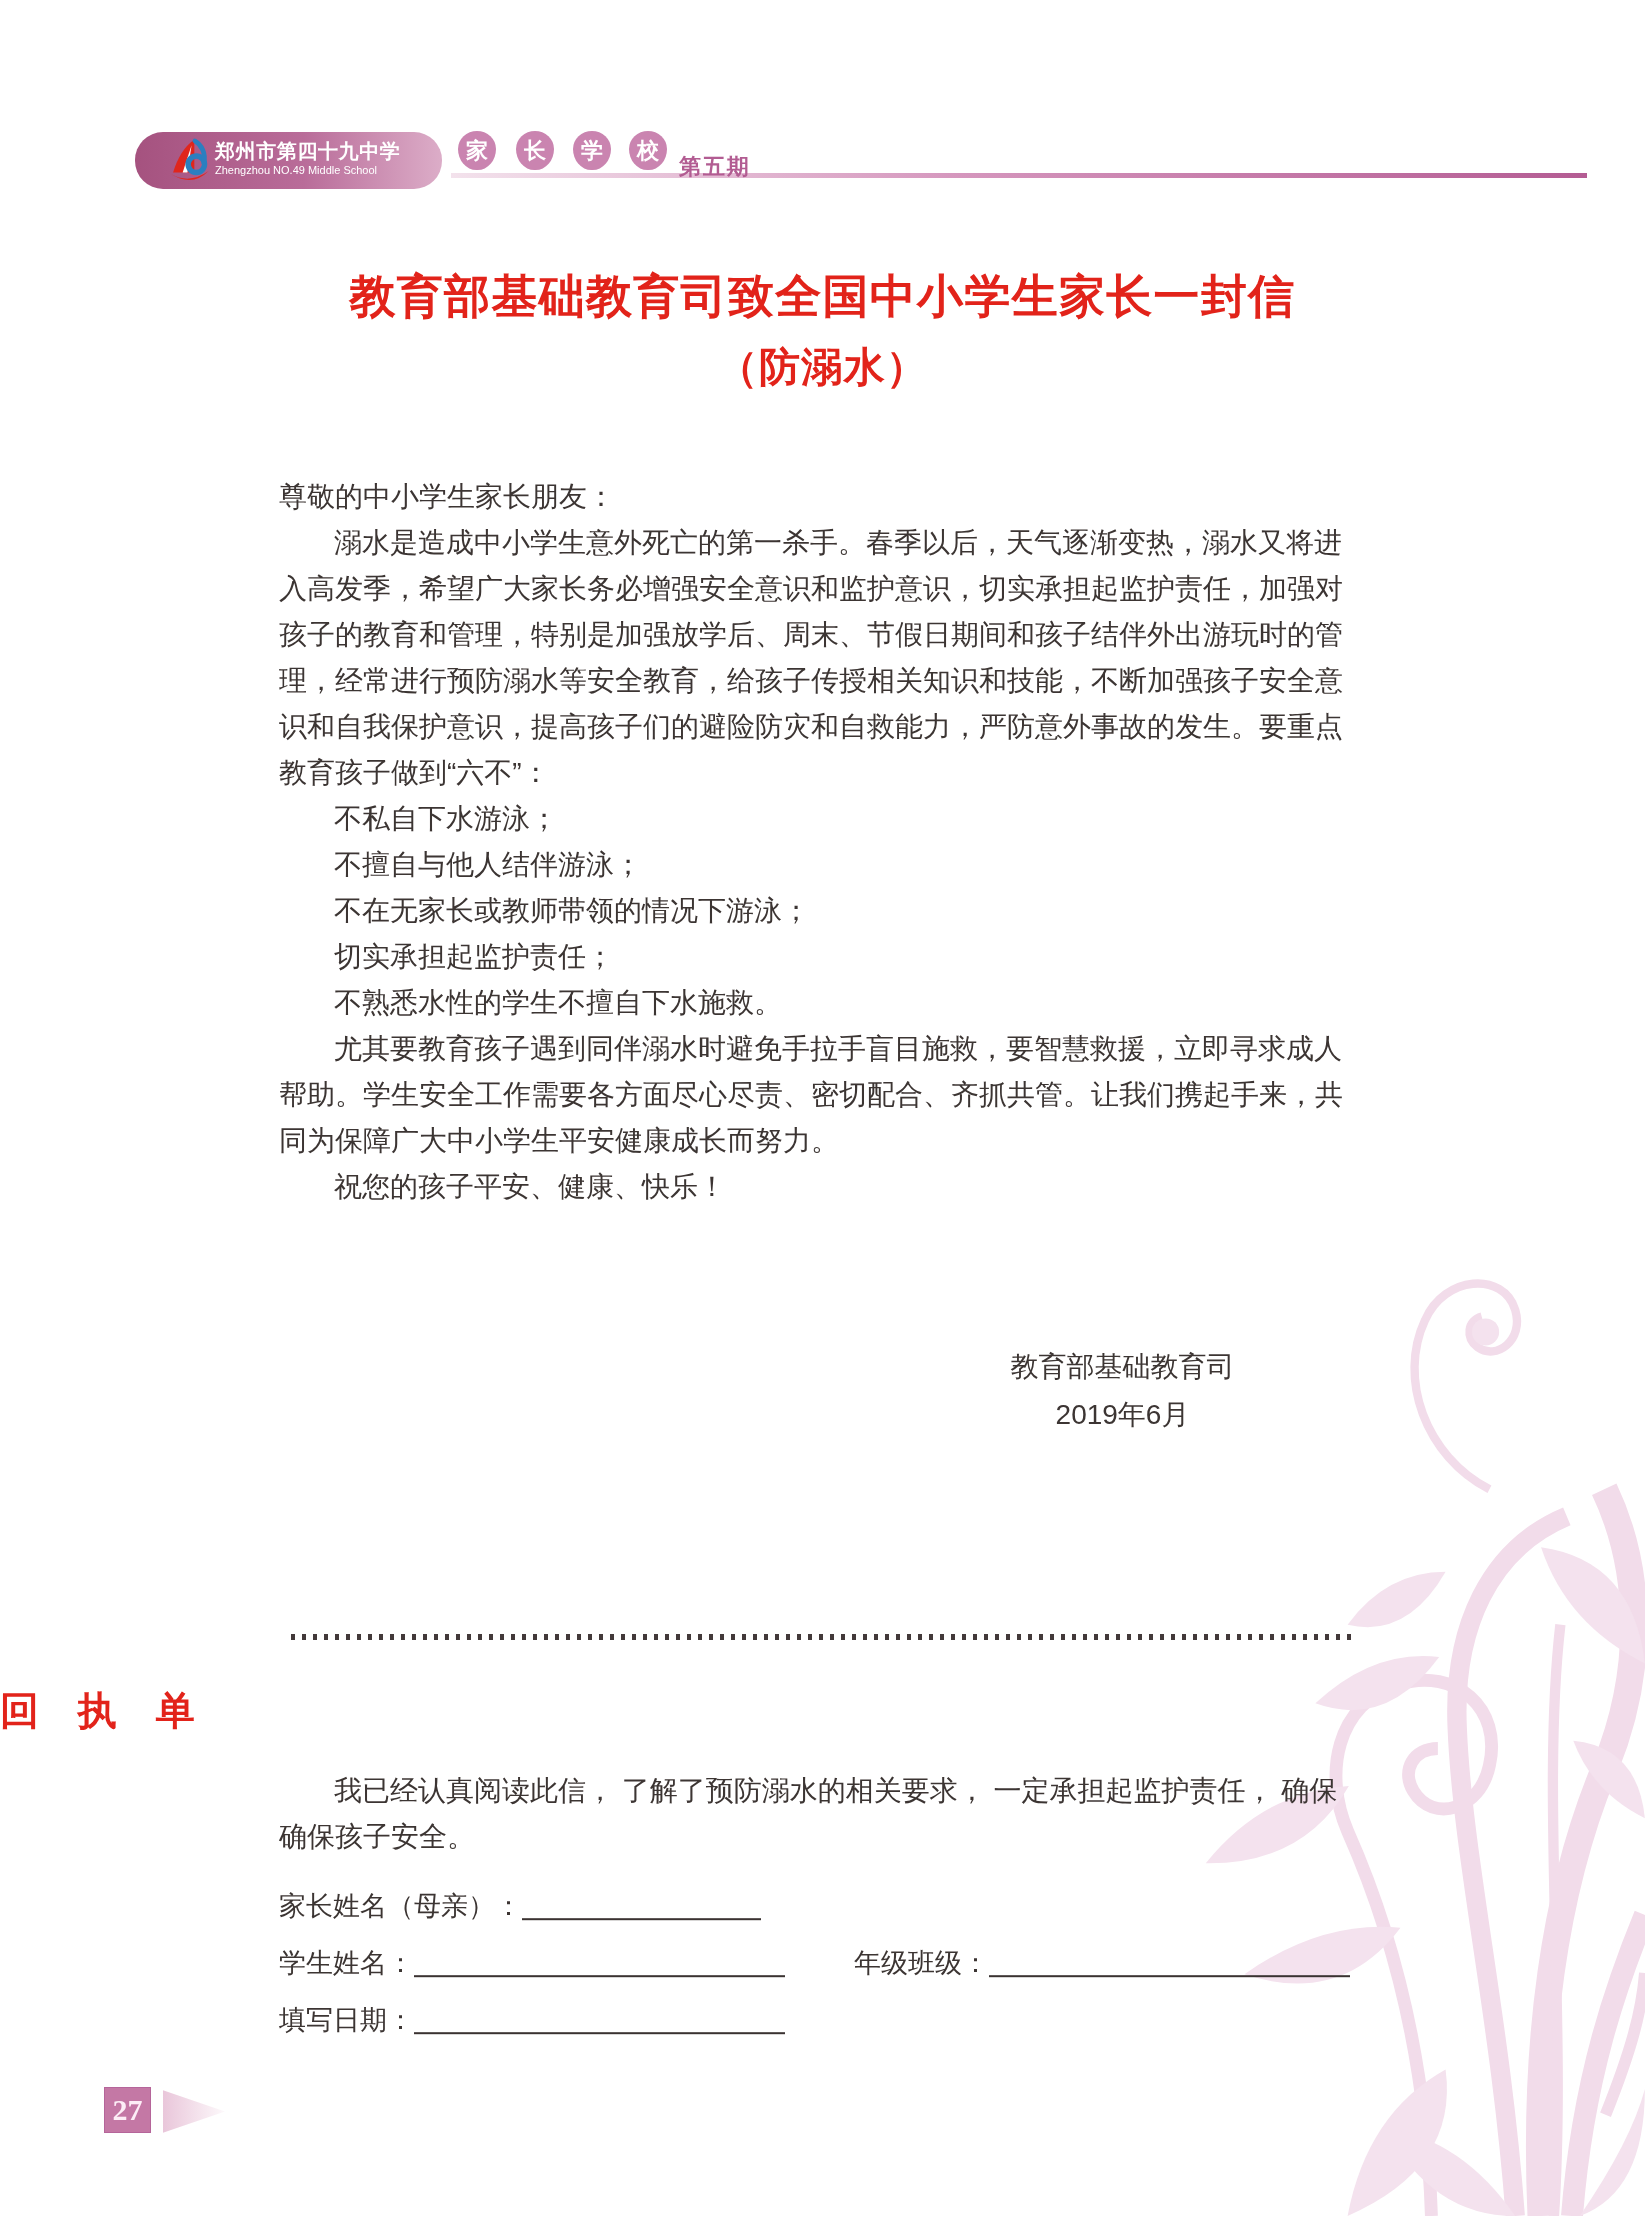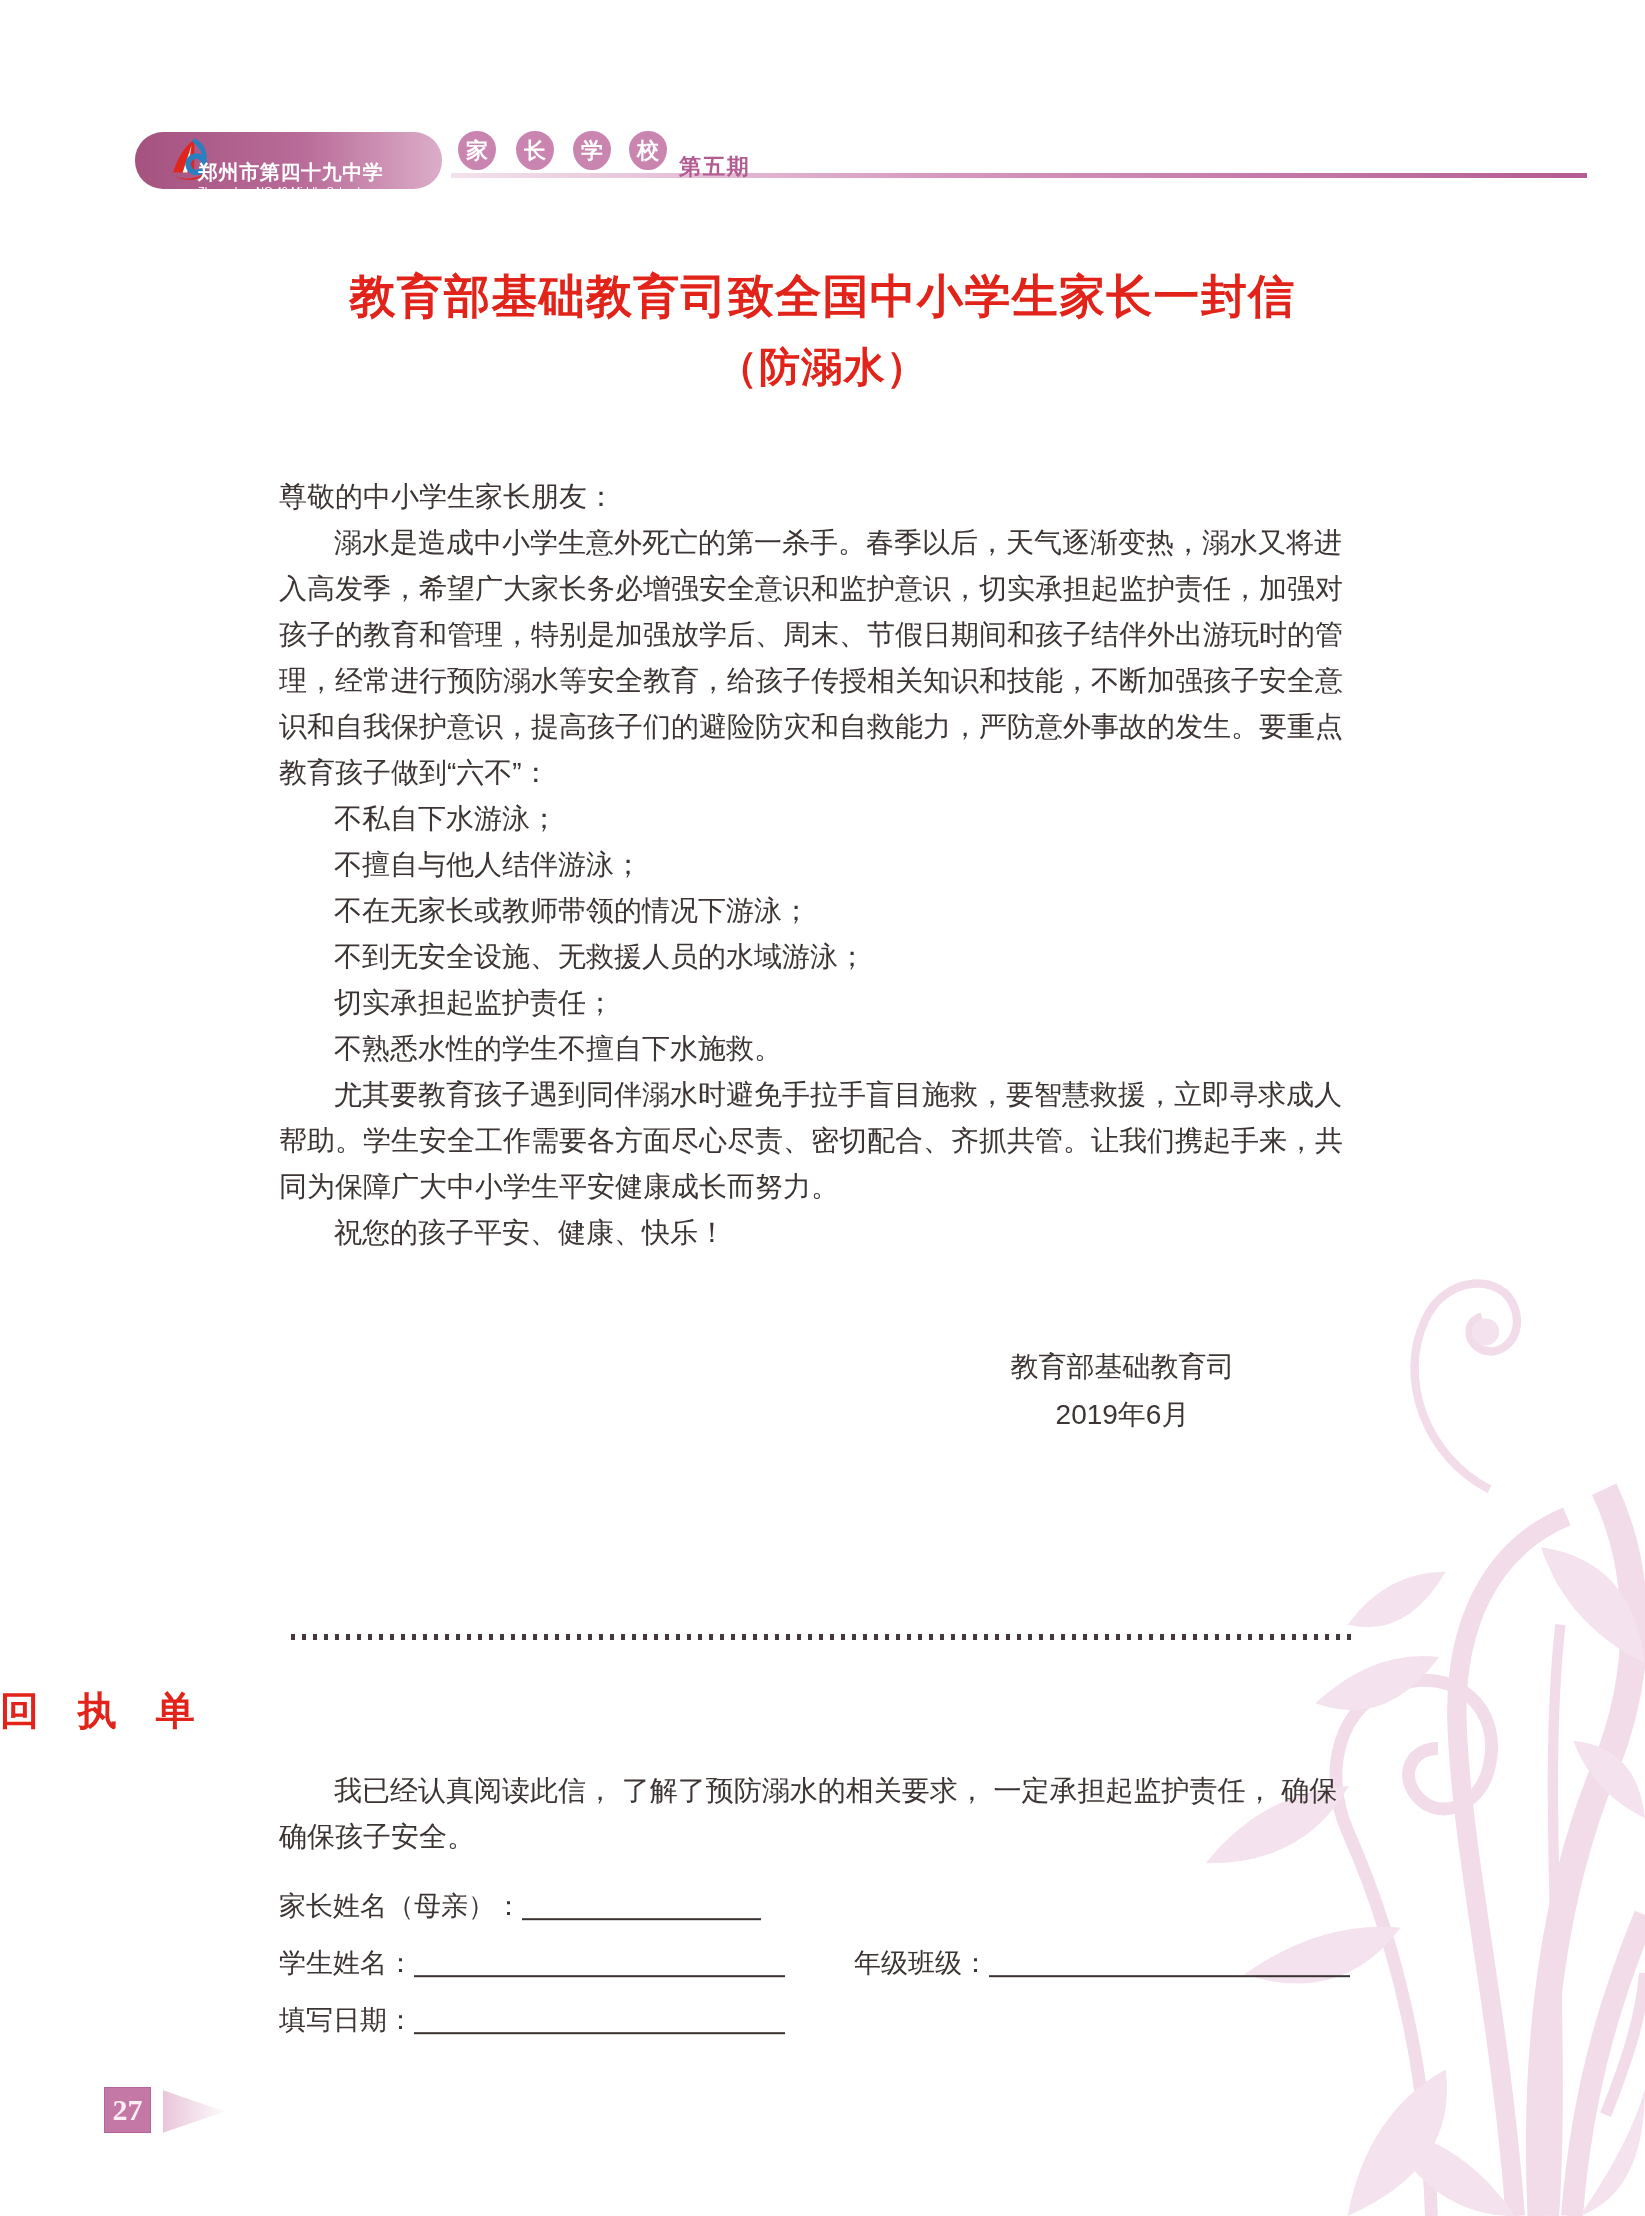--- a/index.html
+++ b/index.html
@@ -6,21 +6,21 @@
   .page{
     position:relative;width:1645px;height:2216px;background:#ffffff;overflow:hidden;
     font-family:"Liberation Sans","DejaVu Sans",sans-serif;color:#3c3533;
   }
   
   .hdr-pill{
     position:absolute;left:135px;top:132px;width:307px;height:57px;border-radius:28px;
     background:linear-gradient(90deg,#a5527f 0%,#b96c99 55%,#dcadc8 100%);
   }
   .hdr-logo{position:absolute;left:34px;top:5.2px;width:41px;height:45px;}
-  .hdr-names{position:absolute;left:63px;top:7.7px;width:213px;margin-top:21px;}
+  .hdr-names{position:absolute;left:80px;top:7.7px;width:213px;}
   .hdr-cn{font-size:20px;font-weight:bold;color:#ffffff;letter-spacing:0.6px;line-height:23px;}
   .hdr-en{font-size:11px;color:#ffffff;line-height:14px;}
   .hdr-line{
     position:absolute;left:451px;top:173px;width:1136px;height:5.2px;
     background:linear-gradient(90deg,#f3e2ec 0%,#d596bd 45%,#b45c93 100%);
   }
   .badge{
     position:absolute;top:131px;width:38px;height:39px;border-radius:50% 50% 48% 48%/46% 46% 54% 54%;
     background:#ca84b0;color:#ffffff;font-size:22px;font-weight:bold;
     display:flex;align-items:center;justify-content:center;
@@ -115,21 +115,20 @@
     <div class="bline">尊敬的中小学生家长朋友：</div>
     <div class="bline ind">溺水是造成中小学生意外死亡的第一杀手。春季以后，天气逐渐变热，溺水又将进</div>
     <div class="bline">入高发季，希望广大家长务必增强安全意识和监护意识，切实承担起监护责任，加强对</div>
     <div class="bline">孩子的教育和管理，特别是加强放学后、周末、节假日期间和孩子结伴外出游玩时的管</div>
     <div class="bline">理，经常进行预防溺水等安全教育，给孩子传授相关知识和技能，不断加强孩子安全意</div>
     <div class="bline">识和自我保护意识，提高孩子们的避险防灾和自救能力，严防意外事故的发生。要重点</div>
     <div class="bline">教育孩子做到“六不”：</div>
     <div class="bline ind">不私自下水游泳；</div>
     <div class="bline ind">不擅自与他人结伴游泳；</div>
     <div class="bline ind">不在无家长或教师带领的情况下游泳；</div>
-    <div class="bline ind">不到无安全设施、无救援人员的水域游泳；</div>
     <div class="bline ind">切实承担起监护责任；</div>
     <div class="bline ind">不熟悉水性的学生不擅自下水施救。</div>
     <div class="bline ind">尤其要教育孩子遇到同伴溺水时避免手拉手盲目施救，要智慧救援，立即寻求成人</div>
     <div class="bline">帮助。学生安全工作需要各方面尽心尽责、密切配合、齐抓共管。让我们携起手来，共</div>
     <div class="bline">同为保障广大中小学生平安健康成长而努力。</div>
     <div class="bline ind">祝您的孩子平安、健康、快乐！</div>
   </div>
 
   <div class="sig">
     <div>教育部基础教育司</div>

